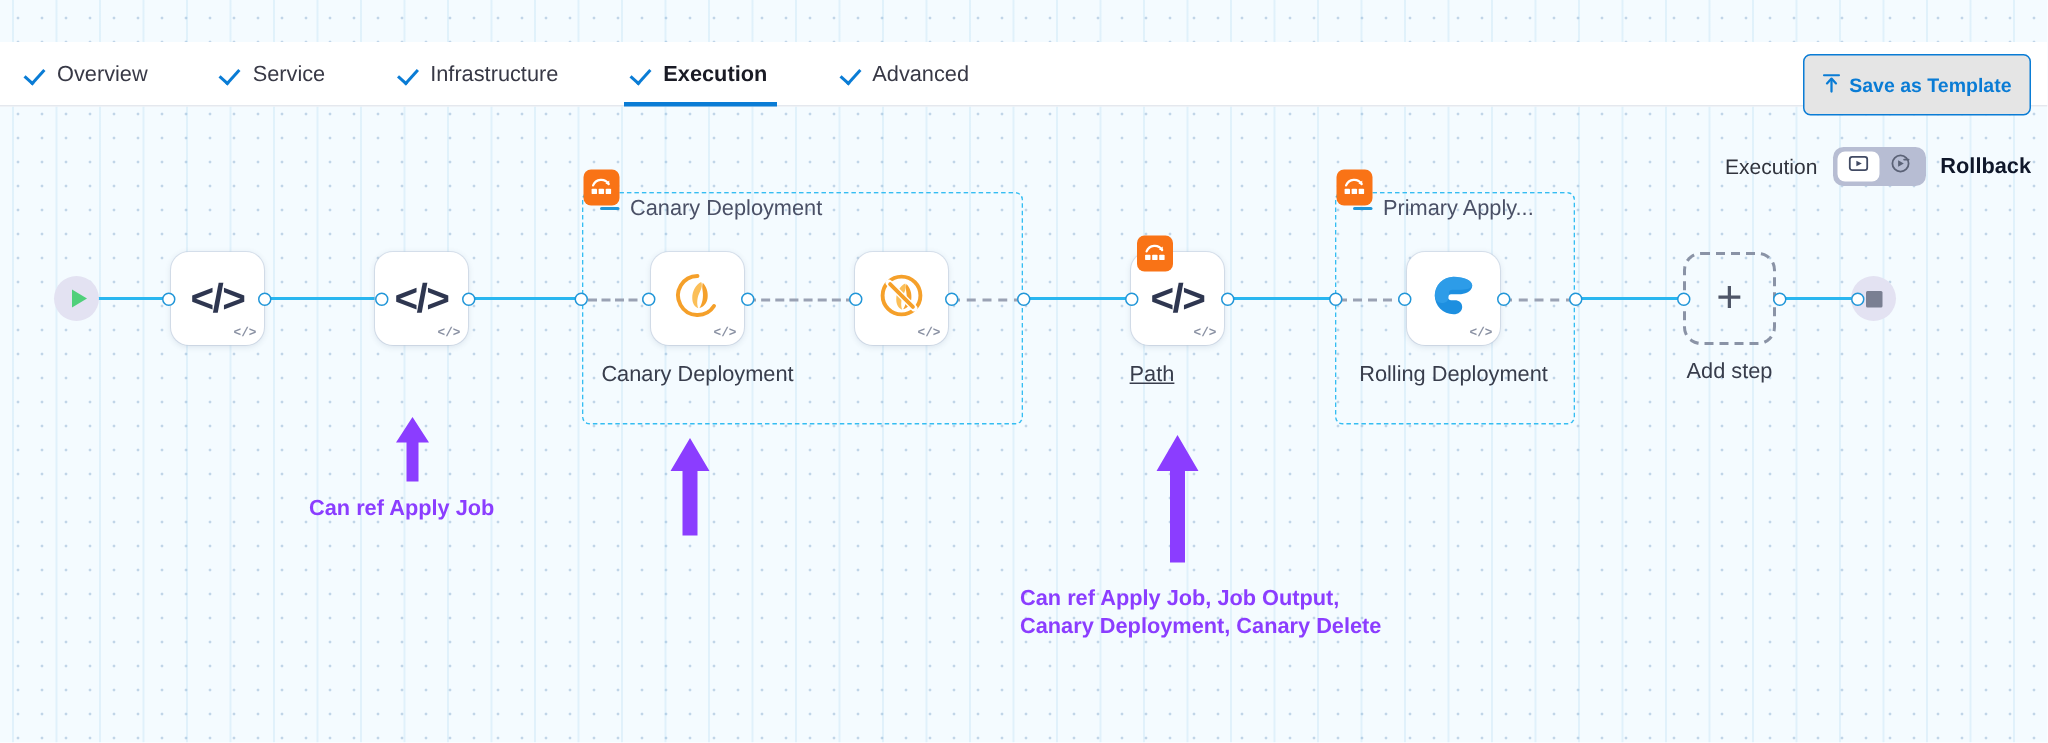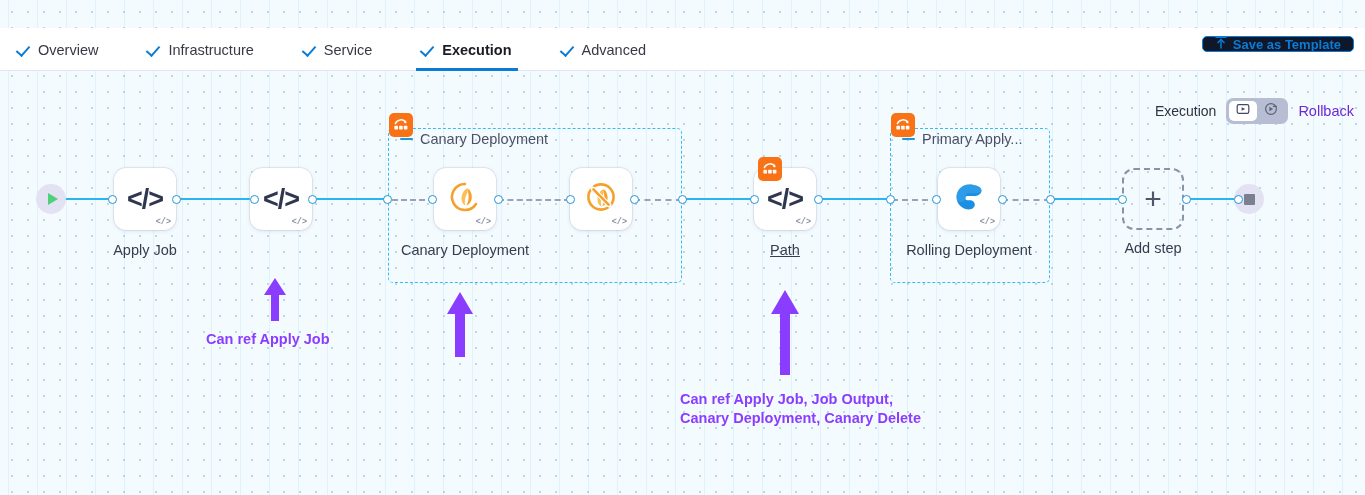--- a/index.html
+++ b/index.html
@@ -77,28 +77,28 @@
     content: "";
     position: absolute;
     left: 0; right: 14px; bottom: 0;
     height: 3px;
     background: #0a7cd5;
   }
 
   .save-btn {
     position: absolute;
     right: 11px; top: 8px;
-    height: 16px;
+    height: 41px;
     display: flex;
     align-items: center;
     gap: 6px;
     padding: 0 12px;
     border: 1px solid #0a7cd5;
     border-radius: 5px;
-    background: #0f172a;
+    background: #e5e5e5;
     color: #0a7cd5;
     font-size: 13px;
     font-weight: bold;
     cursor: pointer;
   }
 
   
   .exec-controls {
     position: absolute;
     right: 11px; top: 98px;
@@ -120,22 +120,22 @@
     width: 28px; height: 20px;
     display: flex;
     align-items: center;
     justify-content: center;
     border-radius: 5px;
     cursor: pointer;
   }
   .toggle-opt.selected { background: #ffffff; }
   .rollback-link {
     font-size: 14.5px;
-    color: #6d28d9;
-    font-weight: normal;
+    color: #0f172a;
+    font-weight: bold;
     cursor: pointer;
   }
 
   
   .banner {
     position: absolute;
     left: 0; top: 85px;
     width: 1365px;
     text-align: center;
     font-size: 17px;
@@ -297,25 +297,25 @@
   <div class="canvas-grid"></div>
 
   <div class="tabbar">
     <div class="tabs">
       <div class="tab">
         <span class="check"></span>
         <span>Overview</span>
       </div>
       <div class="tab">
         <span class="check"></span>
-        <span>Infrastructure</span>
+        <span>Service</span>
       </div>
       <div class="tab">
         <span class="check"></span>
-        <span>Service</span>
+        <span>Infrastructure</span>
       </div>
       <div class="tab active">
         <span class="check"></span>
         <span>Execution</span>
       </div>
       <div class="tab">
         <span class="check"></span>
         <span>Advanced</span>
       </div>
     </div>
@@ -424,21 +424,20 @@
     <div class="play-tri"></div>
   </div>
   <div class="endcap" style="left:1234px; top:184px;">
     <div class="stop-sq"></div>
   </div>
 
   <div class="node" style="left:114px; top:168px;">
     <span class="code-glyph">&lt;/&gt;</span>
     <span class="corner">&lt;/&gt;</span>
   </div>
-  <div class="node-label" style="left:80px; top:240px;">Apply Job</div>
 
   <div class="node" style="left:250px; top:168px;">
     <span class="code-glyph">&lt;/&gt;</span>
     <span class="corner">&lt;/&gt;</span>
   </div>
 
   <div class="node" style="left:434px; top:168px;">
     <span>
       <svg width="34" height="34" viewBox="0 0 34 34">
         <path d="M17 4 a13 13 0 1 0 11 20" fill="none" stroke="#f5a02a" stroke-width="2.6" stroke-linecap="round"></path>
@@ -470,21 +469,21 @@
   </div>
   <div class="stage-badge" style="left:758px; top:157px;">
     <svg width="18" height="18" viewBox="0 0 18 18">
       <path d="M3.4 7.6 a5.8 5.8 0 0 1 10.4 -0.9" fill="none" stroke="#ffffff" stroke-width="1.5" stroke-linecap="round"></path>
       <path d="M14.2 4.3 L14.1 7.1 L11.6 6.4 Z" fill="#ffffff"></path>
       <rect x="2.4" y="9.8" width="3.6" height="3.6" rx="0.6" fill="#ffffff"></rect>
       <rect x="7.1" y="9.8" width="3.6" height="3.6" rx="0.6" fill="#ffffff"></rect>
       <rect x="11.8" y="9.8" width="3.6" height="3.6" rx="0.6" fill="#ffffff"></rect>
     </svg>
   </div>
-  <div class="node-label" style="left:720px; top:240px;text-decoration:underline;">Path</div>
+  <div class="node-label" style="left:703px; top:240px;text-decoration:underline;">Path</div>
 
   <div class="node" style="left:938px; top:168px;">
     <span>
       <svg width="30" height="30" viewBox="0 0 30 30">
         <path d="M15 2.5 C8.1 2.5 2.5 8.1 2.5 15 C2.5 21.9 8.1 27.5 15 27.5 C18.2 27.5 20.8 25.6 20.8 22.6 C20.8 19.9 18.6 18.2 15.9 18.2 L13.4 18.2 C12.2 18.2 11.3 17.3 11.3 16.2 C11.3 15 12.2 14.1 13.4 14.1 L20 14.1 C24.1 14.1 27.5 11.5 27.5 8.4 C27.5 4.9 22.1 2.5 15 2.5 Z" fill="#1d8fe0"></path>
         <path d="M15 2.5 C8.1 2.5 2.5 8.1 2.5 15 C2.5 17.9 4.6 20 7.3 20 C10.1 20 12 18 12 15.6 L12 13.2 C12 12 12.9 11.1 14.1 11.1 L20.3 11.1 C24.4 11.1 27.5 10 27.5 8.4 C27.5 4.9 22.1 2.5 15 2.5 Z" fill="#3aa7ee" opacity="0.55"></path>
       </svg>
     </span>
     <span class="corner">&lt;/&gt;</span>
   </div>

